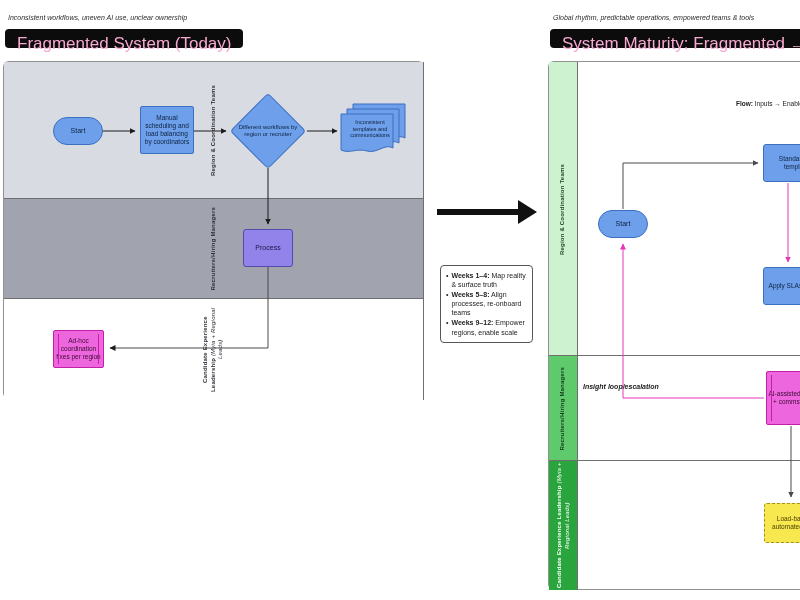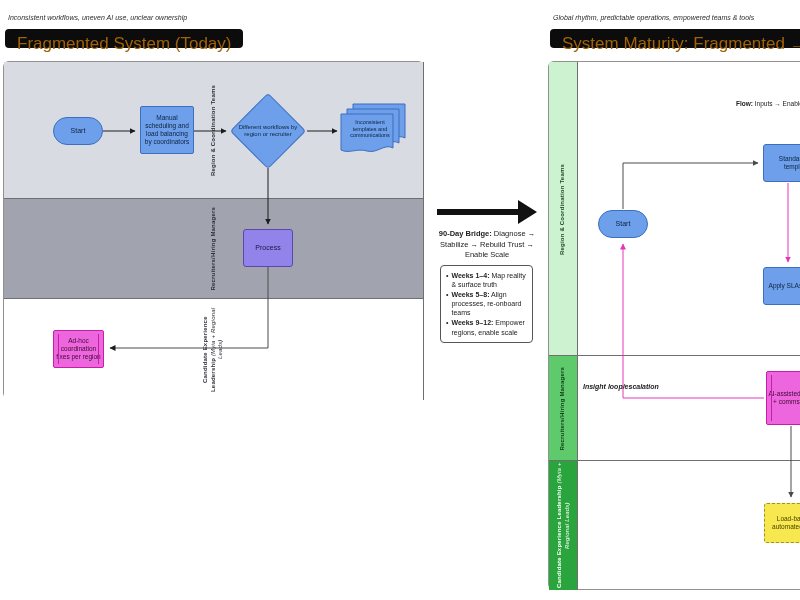--- a/index.html
+++ b/index.html
@@ -1,20 +1,20 @@
 <!DOCTYPE html>
 <html style="--node-blue: #6d9fea; --node-blue-border: #3b6fc0; --node-purple: #9183e9; --node-purple-border: #5948ad; --node-pink: #ee66dd; --node-pink-border: #c41fa8; --node-yellow: #f8e84f; --node-yellow-border: #a08f2c; --lane-gray-light: #d9dbe3; --lane-gray-dark: #a1a4af; --lane-green-light: #cdf2cf; --lane-green-mid: #5fca6b; --lane-green-dark: #2aa43c; --connector-pink: #e636b8; --title-bar-bg: #0c0c0c;"><head>
 <meta charset="utf-8">
 <style>
   html,body{margin:0;padding:0;}
   .page{position:relative;width:800px;height:600px;overflow:hidden;background:#ffffff;
         font-family:"Liberation Sans",sans-serif;color:#1a1a1a;}
   .abs{position:absolute;box-sizing:border-box;}
   .caption{font-size:7px;font-style:italic;color:#2b2b2b;white-space:nowrap;}
-  .title-bar{background:#0c0c0c;color:#a16207;font-size:17px;font-weight:500;
+  .title-bar{background:#0c0c0c;color:#f9a8d4;font-size:17px;font-weight:500;
              line-height:29px;height:19px;padding:0 12px;white-space:nowrap;border-radius:4px;}
   .panel{background:#ffffff;border:1px solid #919191;border-radius:6px;}
   .lane-cell{position:absolute;left:0;width:100%;display:flex;align-items:center;justify-content:center;
              border-right:1px solid #6f6f6f;overflow:hidden;}
   .vlabel{writing-mode:vertical-rl;transform:rotate(180deg);text-align:center;
           font-size:6px;font-weight:bold;line-height:1.25;letter-spacing:.2px;color:#2e2e38;}
   .vlabel i{font-weight:normal;}
   .hline{position:absolute;height:1px;background:#6f6f6f;left:0;right:0;}
   .node{position:absolute;display:flex;align-items:center;justify-content:center;text-align:center;
         box-sizing:border-box;line-height:1.2;}
@@ -120,23 +120,20 @@
   <div class="node" style="left:346px;top:118px;width:48px;height:22px;font-size:5.5px;color:#0e2340;">Inconsistent templates and communications</div>
 
   <div class="node purple" style="left:243px;top:229px;width:50px;height:38px;font-size:7px;border-radius:3px;">Process</div>
 
   <div class="node pinkbox" style="left:53px;top:330px;width:51px;height:38px;font-size:6.5px;border-radius:2px;">
     <span class="sidebar" style="left:4px;"></span>
     <span class="sidebar" style="right:4px;"></span>
     <span>Ad-hoc coordination fixes per region</span>
   </div>
 
-  <div class="abs bridge-head" style="left:430px;top:229px;width:114px;">
-    <b>90-Day Bridge:</b><span> Diagnose → Stabilize → Rebuild Trust → Enable Scale</span>
-  </div>
   <div class="abs bullet-box" style="left:440px;top:265px;width:93px;">
     <div class="bullet-item">
       <span class="dot">•</span>
       <span><b>Weeks 1–4:</b><span> Map reality &amp; surface truth</span></span>
     </div>
     <div class="bullet-item">
       <span class="dot">•</span>
       <span><b>Weeks 5–8:</b><span> Align processes, re-onboard teams</span></span>
     </div>
     <div class="bullet-item">

